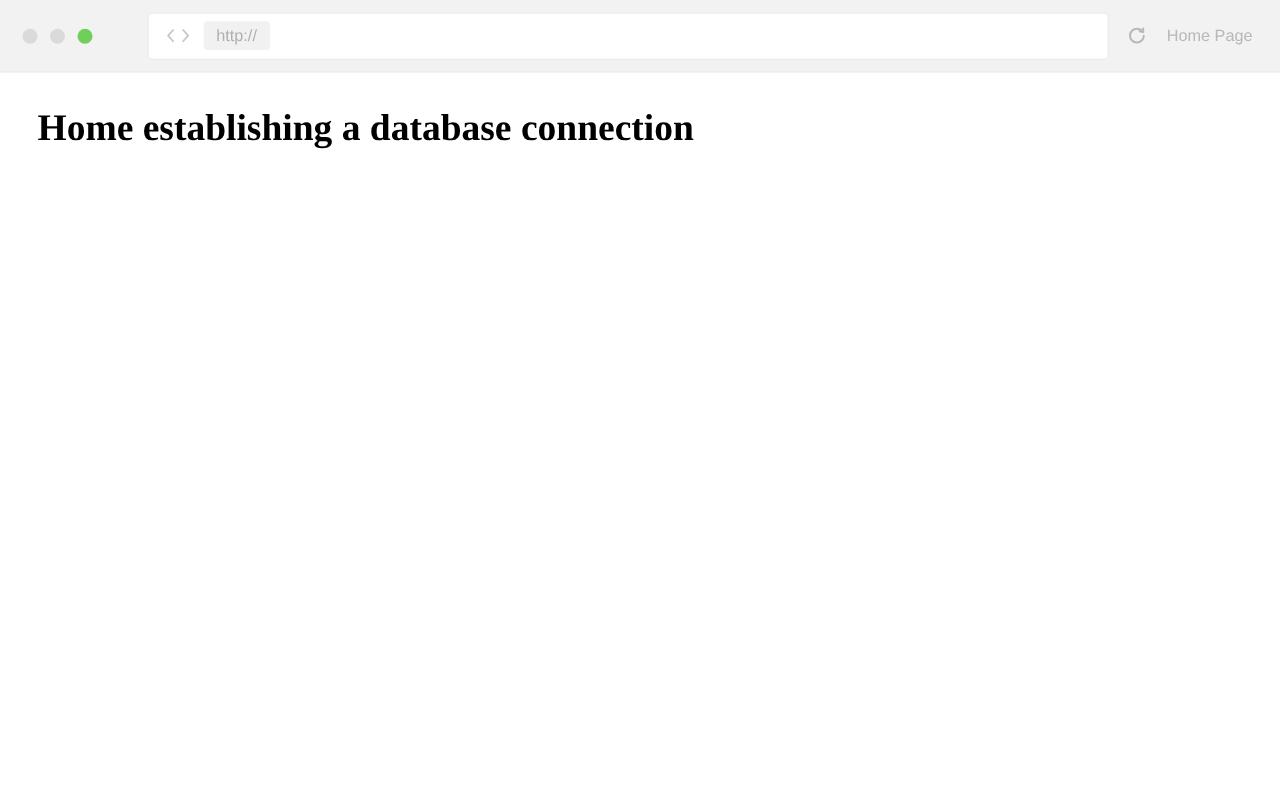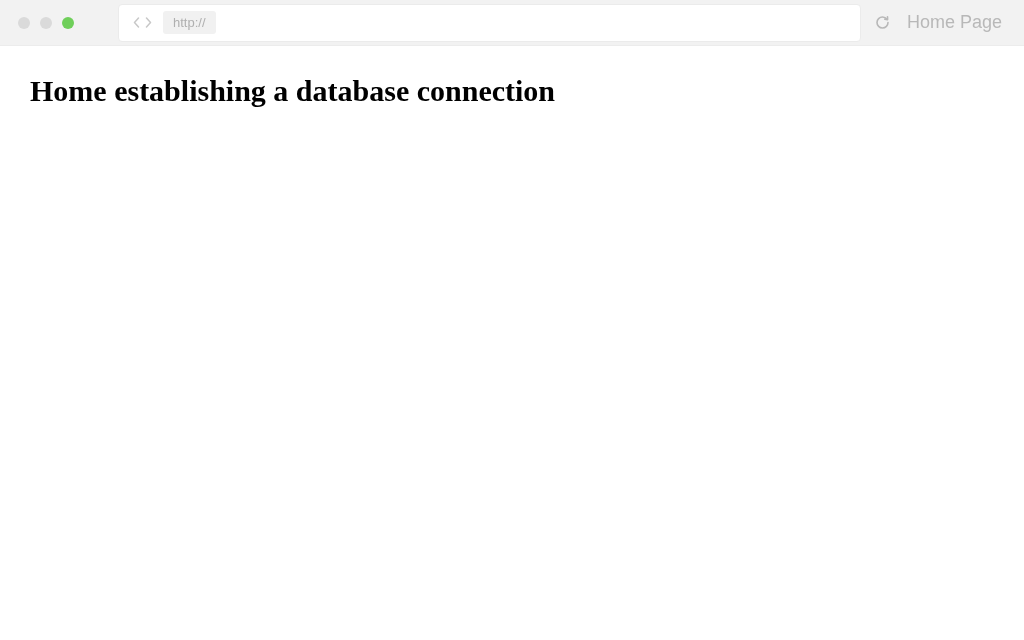--- a/index.html
+++ b/index.html
@@ -8,21 +8,21 @@
       box-sizing: border-box;
     }
     body {
       width: 1024px;
       height: 640px;
       font-family: -apple-system, BlinkMacSystemFont, "Segoe UI", Arial, sans-serif;
       background: #ffffff;
       overflow: hidden;
     }
     .browser-chrome {
-      height: 46px;
+      height: 58px;
       background: #f2f2f2;
       display: flex;
       align-items: center;
       padding: 0 18px;
       gap: 14px;
       border-bottom: 1px solid #ececec;
     }
     .traffic-lights {
       display: flex;
       gap: 10px;
@@ -95,21 +95,21 @@
       width: 16px;
       height: 16px;
       color: #b8b8b8;
       cursor: pointer;
       display: flex;
       align-items: center;
       justify-content: center;
     }
     .home-page-link {
       color: #b8b8b8;
-      font-size: 18px;
+      font-size: 13px;
       cursor: pointer;
       font-weight: 500;
     }
     .content {
       padding: 28px 30px;
     }
     .error-heading {
       font-family: Georgia, "Times New Roman", Times, serif;
       font-size: 30px;
       font-weight: bold;

